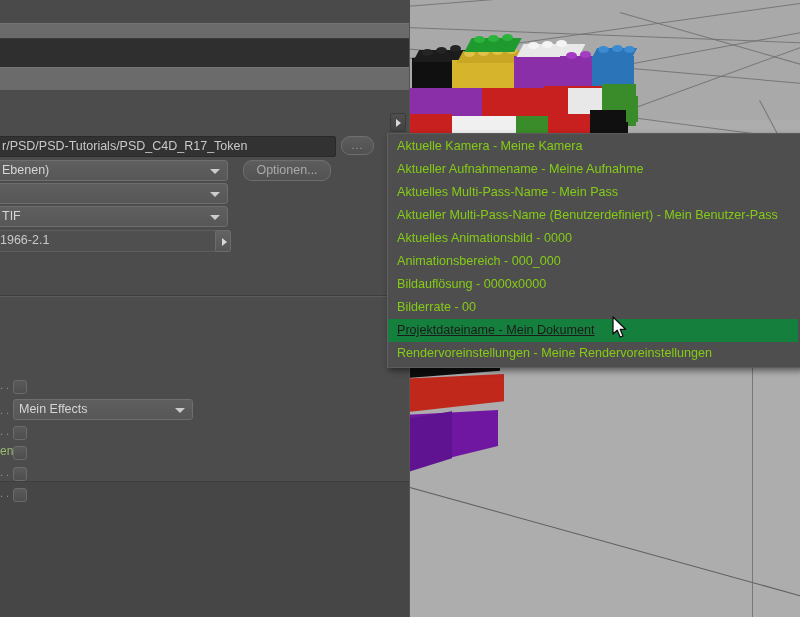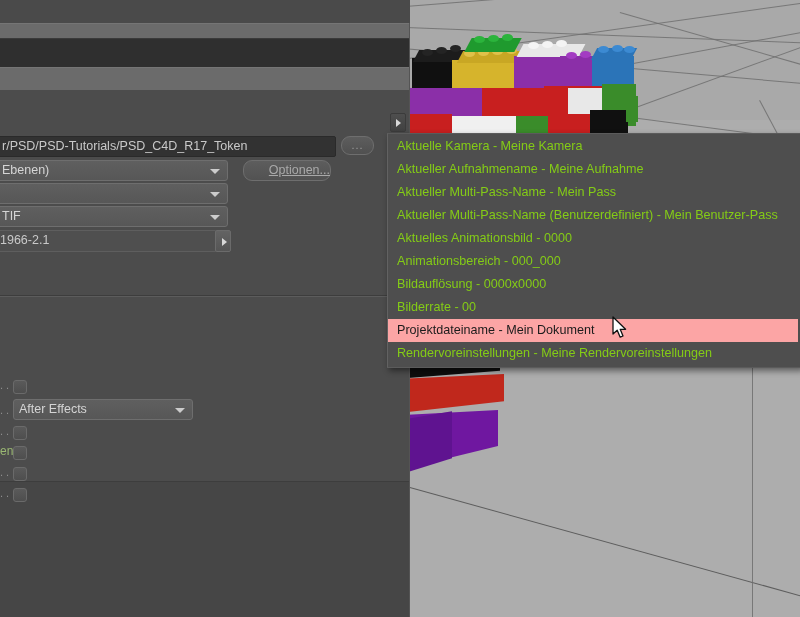--- a/index.html
+++ b/index.html
@@ -187,24 +187,23 @@
     border-left: 5px solid #d8d8d8;
   }
   .btn-pill {
     position: absolute;
     box-sizing: border-box;
     background: linear-gradient(to bottom, #5d5d5d, #525252);
     border: 1px solid #6e6e6e;
     border-radius: 9px;
     color: #a9a9a9;
     font-size: 12.5px;
-    text-align: right;
+    text-align: center;
     line-height: 18px;
     white-space: nowrap;
-    text-decoration: underline;
   }
   .btn-ellipsis {
     position: absolute;
     box-sizing: border-box;
     background: linear-gradient(to bottom, #5d5d5d, #505050);
     border: 1px solid #6e6e6e;
     border-radius: 9px;
     color: #9c9c9c;
     font-size: 11px;
     text-align: center;
@@ -271,23 +270,24 @@
     position: relative;
     height: 23px;
     line-height: 23px;
     padding-left: 9px;
     font-size: 12.6px;
     color: #84cc16;
     white-space: nowrap;
     overflow: hidden;
   }
   .menu-item.selected {
-    background: #fca5a5;
+    background: #15803d;
     color: #1b1b1b;
     margin: 0 3px 0 0;
+    text-decoration: underline;
   }
 
   
   #cursor {
     position: absolute;
     left: 612px; top: 316px;
     z-index: 60;
     pointer-events: none;
   }
 </style>
@@ -406,21 +406,21 @@
       </div>
 
       <div class="spin-field" style="left:-4px; top:207px; width:221px; height:22px;">1966-2.1</div>
       <div class="spin-btn" style="left:215px; top:207px; width:16px; height:22px;"></div>
 
       <div class="dot-row" style="left:0px;  top:356px;">..</div>
       <div class="checkbox" style="left:13px; top:357px;"></div>
 
       <div class="dot-row" style="left:0px;  top:381px;">..</div>
       <div class="combo" style="left:13px; top:376px; width:180px; height:21px;">
-        <span>After Effects</span>
+        <span>Mein Effects</span>
         <span class="caret"></span>
       </div>
 
       <div class="dot-row" style="left:0px;  top:402px;">..</div>
       <div class="checkbox" style="left:13px; top:403px;"></div>
 
       <div class="cut-label green" style="left:0px; top:421px;">en</div>
       <div class="checkbox" style="left:13px; top:423px;"></div>
 
       <div class="dot-row" style="left:0px;  top:443px;">..</div>
@@ -430,21 +430,21 @@
       <div class="checkbox" style="left:13px; top:465px;"></div>
 
     </div>
   </div>
 
   <div id="token-arrow"></div>
 
   <div id="token-menu">
     <div class="menu-item">Aktuelle Kamera - Meine Kamera</div>
     <div class="menu-item">Aktueller Aufnahmename - Meine Aufnahme</div>
-    <div class="menu-item">Aktueller Multi-Pass-Name - Mein Pass</div>
+    <div class="menu-item">Aktuelles Multi-Pass-Name - Mein Pass</div>
     <div class="menu-item">Aktueller Multi-Pass-Name (Benutzerdefiniert) - Mein Benutzer-Pass</div>
     <div class="menu-item">Aktuelles Animationsbild - 0000</div>
     <div class="menu-item">Animationsbereich - 000_000</div>
     <div class="menu-item">Bildauflösung - 0000x0000</div>
     <div class="menu-item">Bilderrate - 00</div>
     <div class="menu-item selected">Projektdateiname - Mein Dokument</div>
     <div class="menu-item">Rendervoreinstellungen - Meine Rendervoreinstellungen</div>
   </div>
 
   <svg id="cursor" width="17" height="24" viewBox="0 0 17 24">

